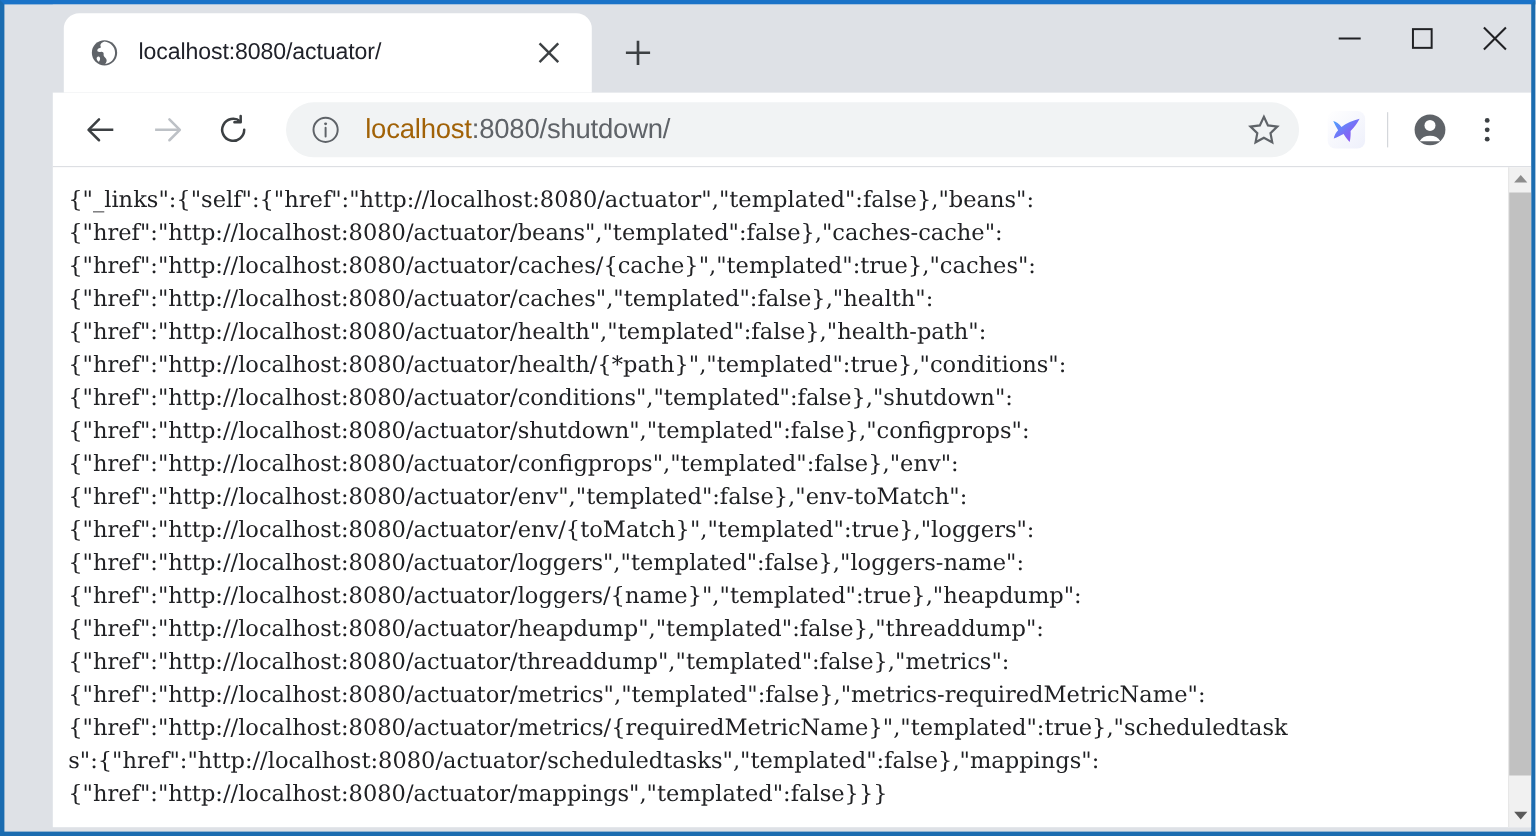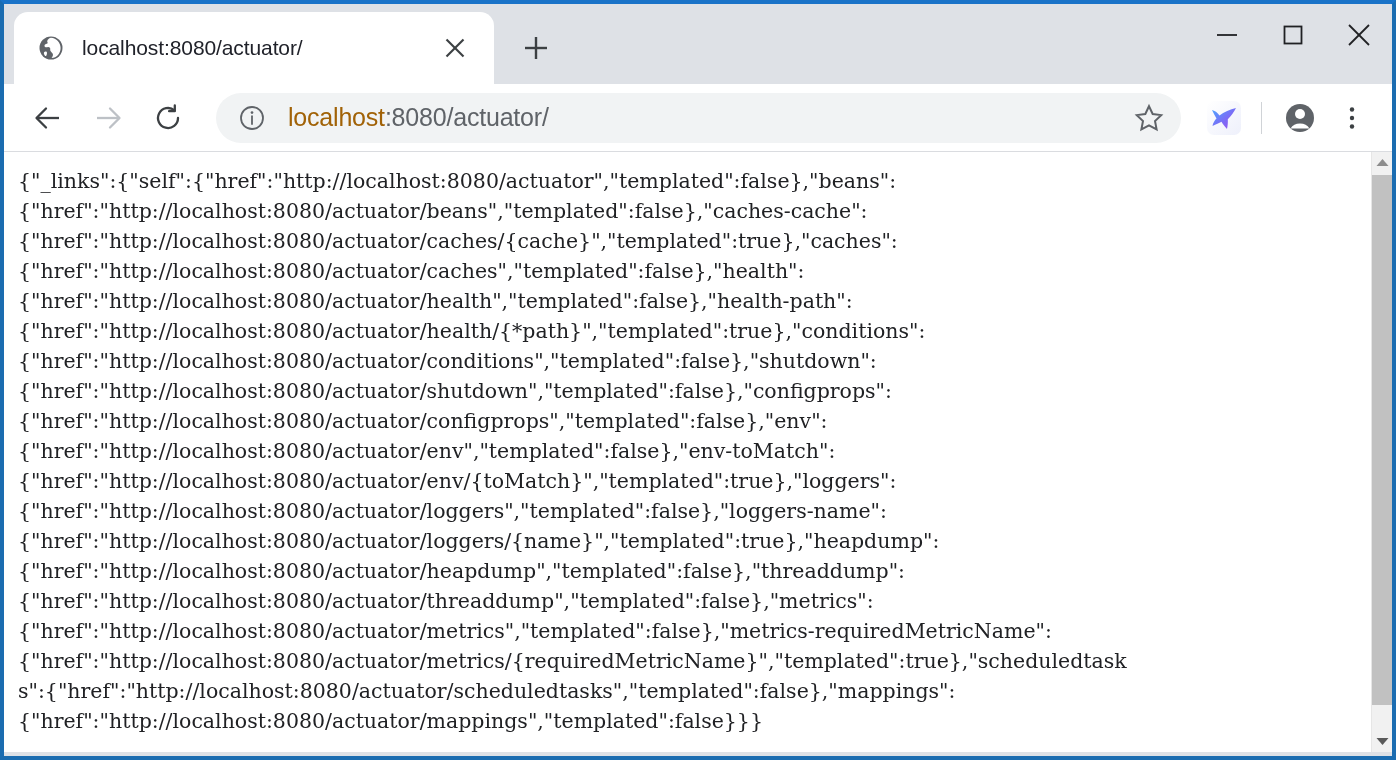--- a/index.html
+++ b/index.html
@@ -14,20 +14,21 @@
   #window {
     position: relative;
     width: 1396px;
     height: 760px;
     background: #dee1e6;
     border-left: 4px solid #1b6cb0;
     border-right: 4px solid #1b6cb0;
     border-bottom: 4px solid #1b6cb0;
     border-top: 4px solid #1a73c8;
     overflow: hidden;
+    padding-left: 44px;
   }
 
   
   #tabstrip {
     position: relative;
     height: 80px;
     background: #dee1e6;
     display: flex;
     align-items: flex-end;
   }
@@ -286,21 +287,21 @@
     </div>
 
     <div id="omnibox">
       <span class="info-ic">
         <svg width="28" height="28" viewBox="0 0 28 28">
           <circle cx="14" cy="14" r="11" fill="none" stroke="#5f6368" stroke-width="1.8"></circle>
           <circle cx="14" cy="8.6" r="1.35" fill="#5f6368"></circle>
           <line x1="14" y1="12.2" x2="14" y2="20" stroke="#5f6368" stroke-width="1.8" stroke-linecap="round"></line>
         </svg>
       </span>
-      <span class="url"><span class="host">localhost</span><span class="rest">:8080/actuator/</span></span>
+      <span class="url"><span class="host">localhost</span><span class="rest">:8080/shutdown/</span></span>
       <span class="star">
         <svg width="30" height="30" viewBox="0 0 30 30">
           <polygon points="15,3.2 18.7,11 27.2,12.1 21,18 22.6,26.4 15,22.3 7.4,26.4 9,18 2.8,12.1 11.3,11" fill="none" stroke="#5f6368" stroke-width="2"></polygon>
         </svg>
       </span>
     </div>
 
     <span class="ext-icon">
       <svg width="38" height="38" viewBox="0 0 38 38">
         <defs>

